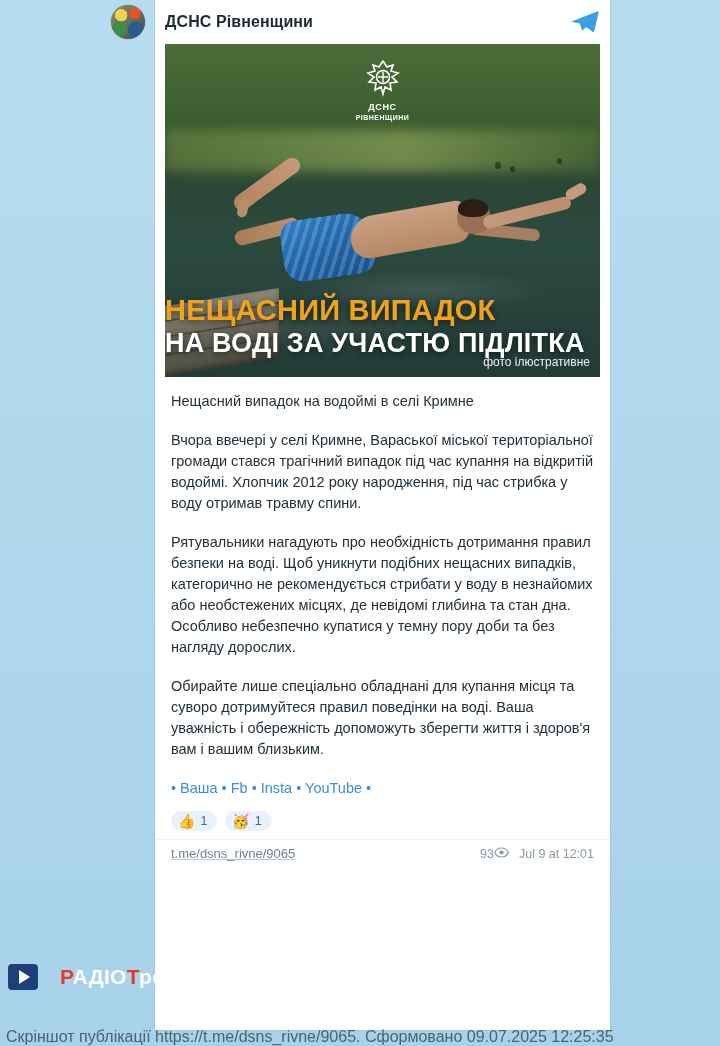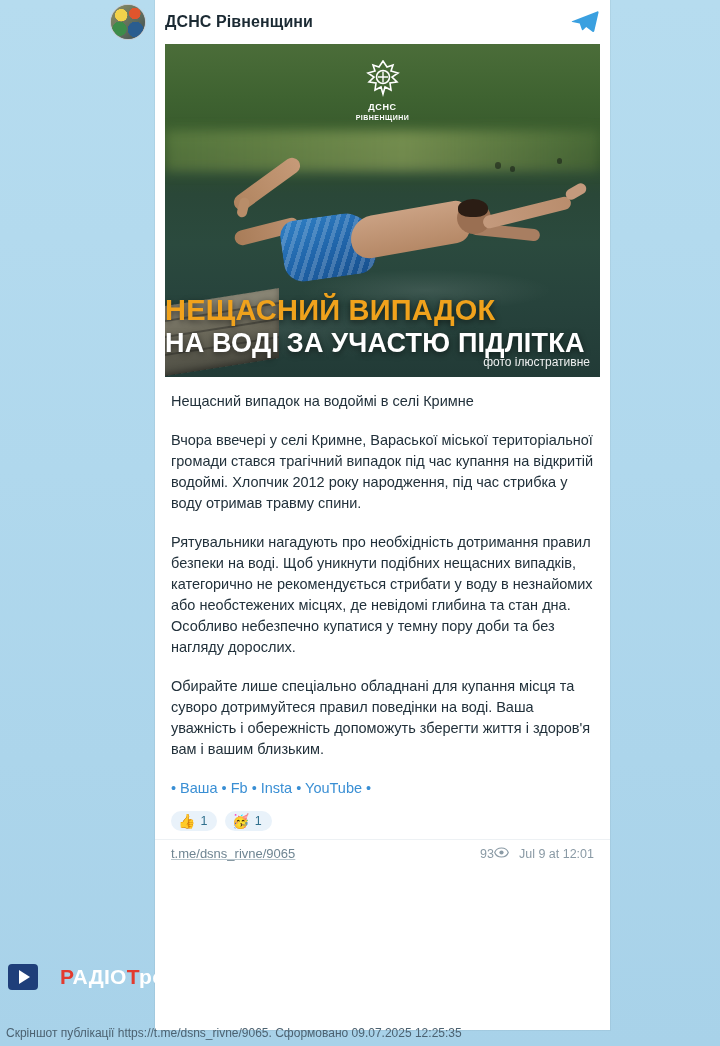--- a/index.html
+++ b/index.html
@@ -316,22 +316,22 @@
     margin-left: 3px;
   }
   .wm-text { font-size: 21px; font-weight: bold; letter-spacing: .3px; }
   .wm-text .r { color: #e23b2e; }
   .wm-text .a { color: #ffffff; }
   .wm-text .t { color: #e23b2e; }
   .wm-text .rest { color: #ffffff; }
 
   .caption-bar {
     position: absolute;
-    left: 6px; bottom: 6px;
-    font-size: 12px;
+    left: 6px; bottom: 0;
+    font-size: 16px;
     color: #4c6271;
   }
 </style>
 </head>
 <body>
 
 <div id="page">
 
   <div class="post-card">
 

